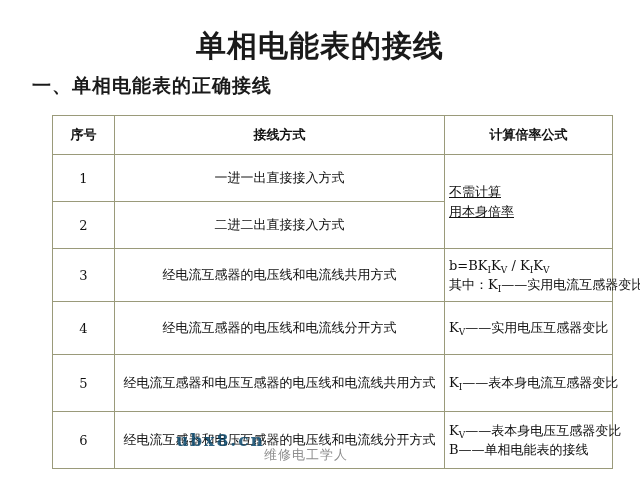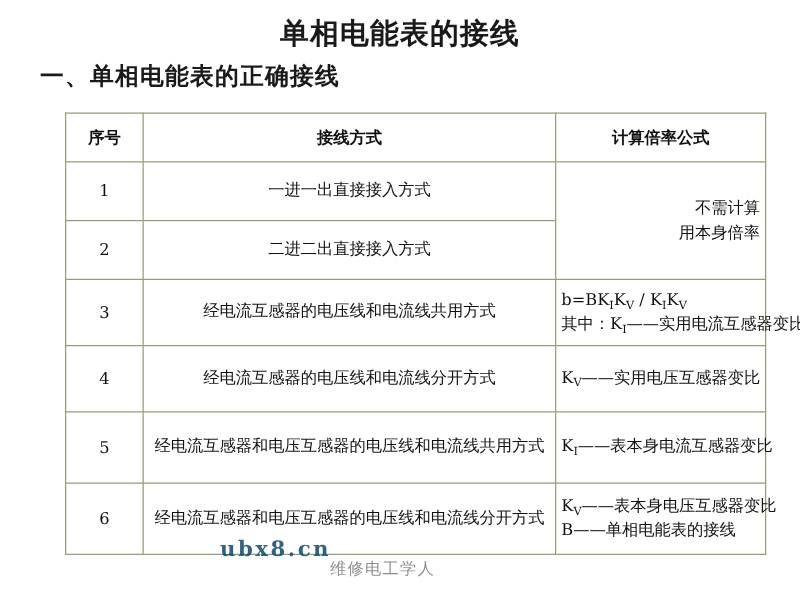--- a/index.html
+++ b/index.html
@@ -15,25 +15,25 @@
     position: relative;
   }
   .page {
     width: 640px;
     height: 480px;
     position: relative;
     box-sizing: border-box;
   }
   .doc-title {
     text-align: center;
-    font-size: 23px;
+    font-size: 30px;
     font-weight: bold;
     color: #1a1a1a;
     letter-spacing: 1px;
-    padding-top: 11px;
+    padding-top: 26px;
     font-family: "DejaVu Serif", "Liberation Serif", serif;
   }
   .section-heading {
     font-size: 19px;
     font-weight: bold;
     color: #1a1a1a;
     margin: 6px 0 0 32px;
     letter-spacing: 1px;
     font-family: "DejaVu Serif", "Liberation Serif", serif;
   }
@@ -70,21 +70,22 @@
     text-align: center;
     line-height: 1.45;
     font-size: 13.5px;
   }
   .cform {
     font-size: 12.5px;
     line-height: 1.5;
     padding-left: 7px;
   }
   .cform.center {
-    text-align: right;
+    text-align: left;
+    text-decoration: underline;
   }
   .r1 td, .r2 td { height: 38px; }
   .r3 td { height: 44px; }
   .r4 td { height: 44px; }
   .r5 td { height: 48px; }
   .r6 td { height: 48px; }
   sub {
     font-size: 9px;
     vertical-align: baseline;
     position: relative;

